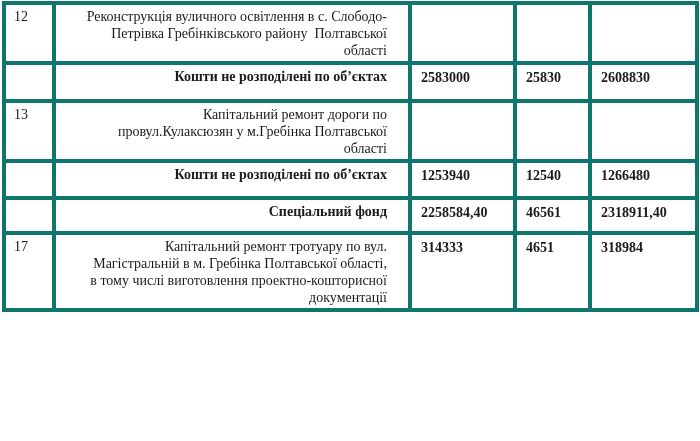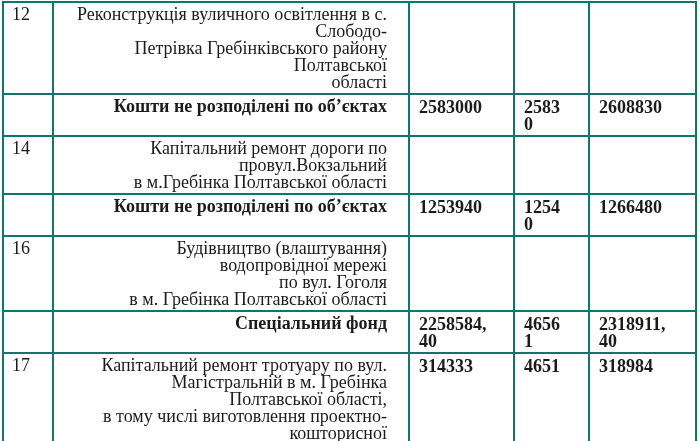--- a/index.html
+++ b/index.html
@@ -14,23 +14,23 @@
     font-family: "Liberation Serif", serif;
     color: #1b1b1b;
   }
   table.doc-table {
     border-collapse: collapse;
     table-layout: fixed;
     width: 693px;
     margin: 1px 0 0 2px;
   }
   td {
-    border: 2px solid #0f766e;
+    border: 4px solid #0f766e;
     vertical-align: top;
-    font-size: 18px;
+    font-size: 14px;
     line-height: 17px;
     padding: 2px 21px;
     overflow: hidden;
     word-wrap: break-word;
   }
   td.num {
     text-align: left;
     padding-left: 8px;
     padding-top: 3px;
   }
@@ -70,43 +70,35 @@
       <td class="val"></td>
       <td class="val"></td>
     </tr>
     <tr class="summary" style="height:38px">
       <td class="num"></td>
       <td class="desc">Кошти не розподілені по об’єктах</td>
       <td class="val">2583000</td>
       <td class="val">25830</td>
       <td class="val">2608830</td>
     </tr>
-    <tr style="height:38px">
-      <td class="num">14</td>
-      <td class="desc">Капітальний ремонт дороги по провул.Вокзальний
-в м.Гребінка Полтавської області</td>
+    <tr style="height:58px">
+      <td class="num">13</td>
+      <td class="desc">Капітальний ремонт дороги по
+провул.Кулаксюзян у м.Гребінка Полтавської
+області</td>
       <td class="val"></td>
       <td class="val"></td>
       <td class="val"></td>
     </tr>
     <tr class="summary" style="height:37px">
       <td class="num"></td>
       <td class="desc">Кошти не розподілені по об’єктах</td>
       <td class="val">1253940</td>
       <td class="val">12540</td>
       <td class="val">1266480</td>
-    </tr>
-    <tr style="height:58px">
-      <td class="num">16</td>
-      <td class="desc">Будівництво (влаштування) водопровідної мережі
-по вул. Гоголя
-в м. Гребінка Полтавської області</td>
-      <td class="val"></td>
-      <td class="val"></td>
-      <td class="val"></td>
     </tr>
     <tr class="summary" style="height:35px">
       <td class="num"></td>
       <td class="desc">Спеціальний фонд</td>
       <td class="val">2258584,40</td>
       <td class="val">46561</td>
       <td class="val">2318911,40</td>
     </tr>
     <tr style="height:75px">
       <td class="num">17</td>

